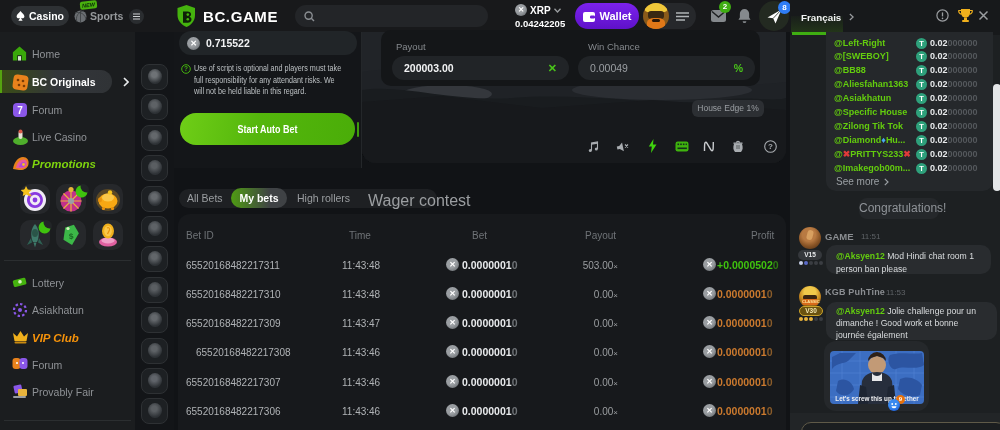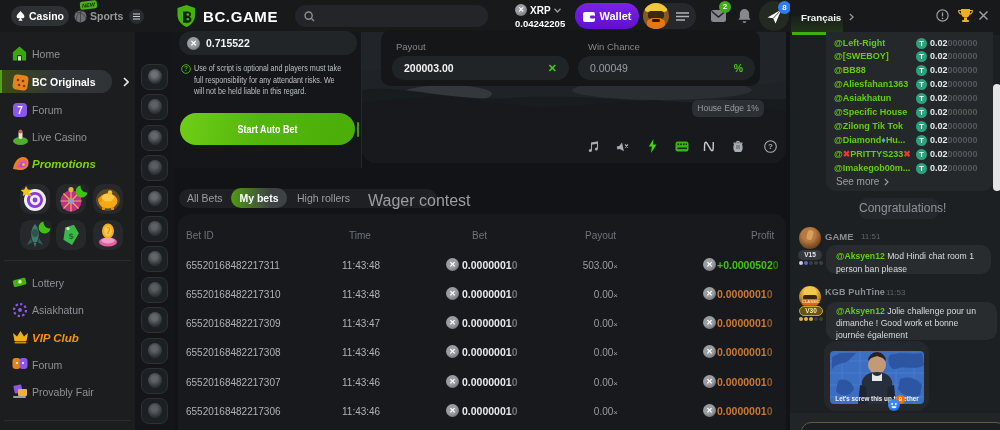--- a/index.html
+++ b/index.html
@@ -509,21 +509,21 @@
     <div class="abs" style="left:578px;top:289.15px;width:40px;text-align:right;color:#9b9ea1;font-size:10px;">0.00<span style="font-size:8px;">×</span></div>
     <div class="abs" style="left:703px;top:287.15px;width:13px;height:13px;border-radius:50%;background:radial-gradient(circle at 40% 35%,#9a9ea2 0 45%,#6f7377 80%);color:#fff;font-weight:700;text-align:center;font-size:7.8px;line-height:13px;">✕</div>
     <div class="abs" style="left:717px;top:288.15px;font-size:10.5px;font-weight:700;color:#cc7a2e;">0.0000001<span style="color:#8a5c2a;">0</span></div>
     <div class="abs" style="left:186px;top:318.3px;color:#b0b3b6;font-size:10px;">65520168482217309</div>
     <div class="abs" style="left:342px;top:318.3px;color:#b0b3b6;font-size:10px;">11:43:47</div>
     <div class="abs" style="left:446px;top:316.3px;width:13px;height:13px;border-radius:50%;background:radial-gradient(circle at 40% 35%,#9a9ea2 0 45%,#6f7377 80%);color:#fff;font-weight:700;text-align:center;font-size:7.8px;line-height:13px;">✕</div>
     <div class="abs" style="left:462px;top:317.3px;font-size:10.5px;font-weight:700;color:#e8eaec;">0.0000001<span style="color:#6f7377;">0</span></div>
     <div class="abs" style="left:578px;top:318.3px;width:40px;text-align:right;color:#9b9ea1;font-size:10px;">0.00<span style="font-size:8px;">×</span></div>
     <div class="abs" style="left:703px;top:316.3px;width:13px;height:13px;border-radius:50%;background:radial-gradient(circle at 40% 35%,#9a9ea2 0 45%,#6f7377 80%);color:#fff;font-weight:700;text-align:center;font-size:7.8px;line-height:13px;">✕</div>
     <div class="abs" style="left:717px;top:317.3px;font-size:10.5px;font-weight:700;color:#cc7a2e;">0.0000001<span style="color:#8a5c2a;">0</span></div>
-    <div class="abs" style="left:186px;top:347.45px;color:#b0b3b6;font-size:10px;">65520168482217308</div>
+    <div class="abs" style="left:196px;top:347.45px;color:#b0b3b6;font-size:10px;">65520168482217308</div>
     <div class="abs" style="left:342px;top:347.45px;color:#b0b3b6;font-size:10px;">11:43:46</div>
     <div class="abs" style="left:446px;top:345.45px;width:13px;height:13px;border-radius:50%;background:radial-gradient(circle at 40% 35%,#9a9ea2 0 45%,#6f7377 80%);color:#fff;font-weight:700;text-align:center;font-size:7.8px;line-height:13px;">✕</div>
     <div class="abs" style="left:462px;top:346.45px;font-size:10.5px;font-weight:700;color:#e8eaec;">0.0000001<span style="color:#6f7377;">0</span></div>
     <div class="abs" style="left:578px;top:347.45px;width:40px;text-align:right;color:#9b9ea1;font-size:10px;">0.00<span style="font-size:8px;">×</span></div>
     <div class="abs" style="left:703px;top:345.45px;width:13px;height:13px;border-radius:50%;background:radial-gradient(circle at 40% 35%,#9a9ea2 0 45%,#6f7377 80%);color:#fff;font-weight:700;text-align:center;font-size:7.8px;line-height:13px;">✕</div>
     <div class="abs" style="left:717px;top:346.45px;font-size:10.5px;font-weight:700;color:#cc7a2e;">0.0000001<span style="color:#8a5c2a;">0</span></div>
     <div class="abs" style="left:186px;top:376.6px;color:#b0b3b6;font-size:10px;">65520168482217307</div>
     <div class="abs" style="left:342px;top:376.6px;color:#b0b3b6;font-size:10px;">11:43:46</div>
     <div class="abs" style="left:446px;top:374.6px;width:13px;height:13px;border-radius:50%;background:radial-gradient(circle at 40% 35%,#9a9ea2 0 45%,#6f7377 80%);color:#fff;font-weight:700;text-align:center;font-size:7.8px;line-height:13px;">✕</div>
     <div class="abs" style="left:462px;top:375.6px;font-size:10.5px;font-weight:700;color:#e8eaec;">0.0000001<span style="color:#6f7377;">0</span></div>

